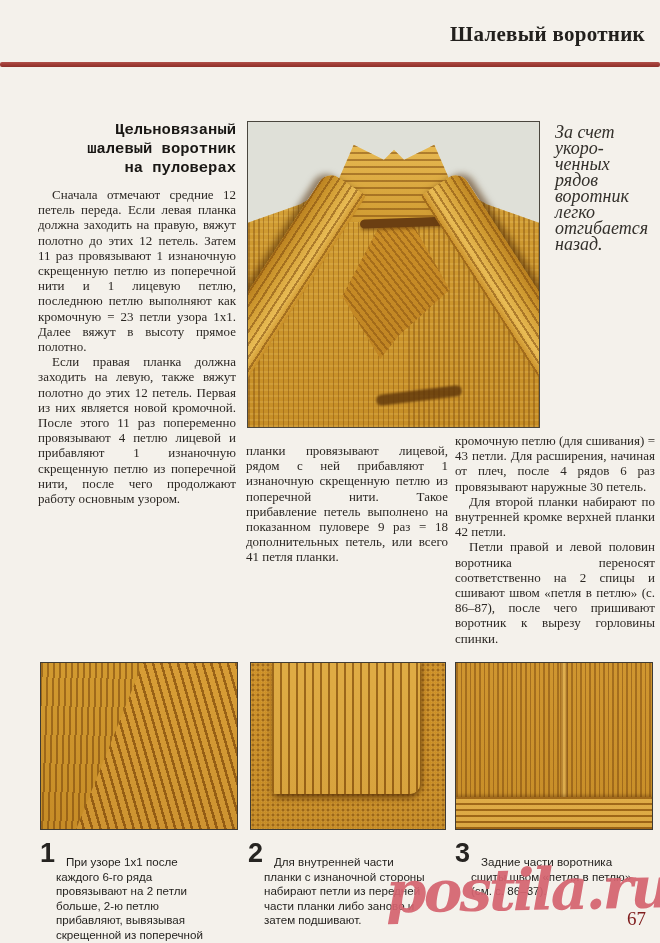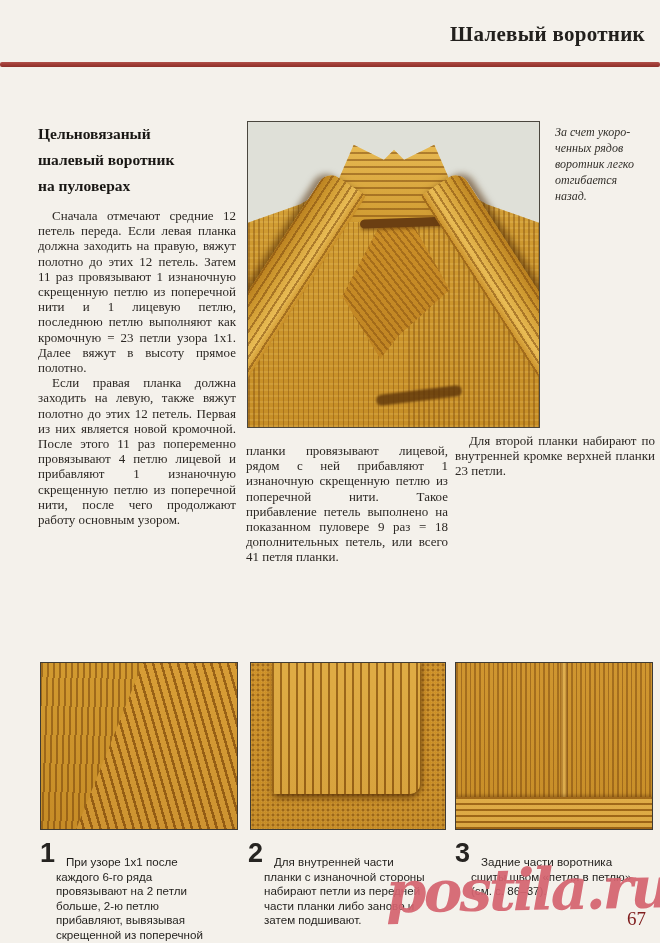--- a/index.html
+++ b/index.html
@@ -31,27 +31,27 @@
     background:linear-gradient(180deg,#b0504a, var(--accent-rule) 55%, #8c312c);
     border-radius:2px;
   }
 
   
   .col{position:absolute;text-align:justify;font-size:13px;line-height:15.2px;color:var(--ink);}
   .col p{margin:0;}
   .col p.indent{text-indent:14px;}
   .col p + p{margin-top:0;}
   .article-heading{
-    font-family:Liberation Serif, serif;
-    font-weight:bold;font-size:15.5px;line-height:26px;color:#191714;
-    white-space:pre-line;margin:0 0 9px 0;text-align:left;
+    font-family:Liberation Mono, monospace;
+    font-weight:bold;font-size:15.5px;line-height:19px;color:#191714;
+    white-space:pre-line;margin:0 0 9px 0;text-align:right;
   }
   .photo-caption{
     position:absolute;left:555px;top:124px;width:100px;
-    font-style:italic;font-size:12px;line-height:16px;color:#33302b;
+    font-style:italic;font-size:18px;line-height:16px;color:#33302b;
     white-space:pre-line;text-align:left;
   }
 
   
   .photo-main{
     position:absolute;left:247px;top:121px;width:291px;height:305px;
     border:1.5px solid #4a463e;background:var(--photo-bg);overflow:hidden;
   }
   .sweater-body{
     position:absolute;inset:0;
@@ -203,21 +203,23 @@
 ченных рядов
 воротник легко
 отгибается
 назад.</div>
 
 <div class="col" style="left:246px;top:443px;width:202px;">
   <p>планки провязывают лицевой, рядом с ней прибавляют 1 изнаночную скрещенную петлю из поперечной нити. Такое прибавление петель выполнено на показанном пуловере 9 раз = 18 дополнительных петель, или всего 41 петля планки.</p>
 </div>
 
 <div class="col" style="left:455px;top:433px;width:200px;">
-  <p class="indent">Для второй планки набирают по внутренней кромке верхней планки 23 петли.</p>
+  <p>кромочную петлю (для сшивания) = 43 петли. Для расширения, начиная от плеч, после 4 рядов 6 раз провязывают наружные 30 петель.</p>
+  <p class="indent">Для второй планки набирают по внутренней кромке верхней планки 42 петли.</p>
+  <p class="indent">Петли правой и левой половин воротника переносят соответственно на 2 спицы и сшивают швом «петля в петлю» (с. 86–87), после чего пришивают воротник к вырезу горловины спинки.</p>
 </div>
 
 <div class="swatch swatch-1">
   <div class="diag"></div>
 </div>
 <div class="swatch swatch-2">
   <div class="rib-panel"></div>
 </div>
 <div class="swatch swatch-3">
   <div class="seam"></div>

